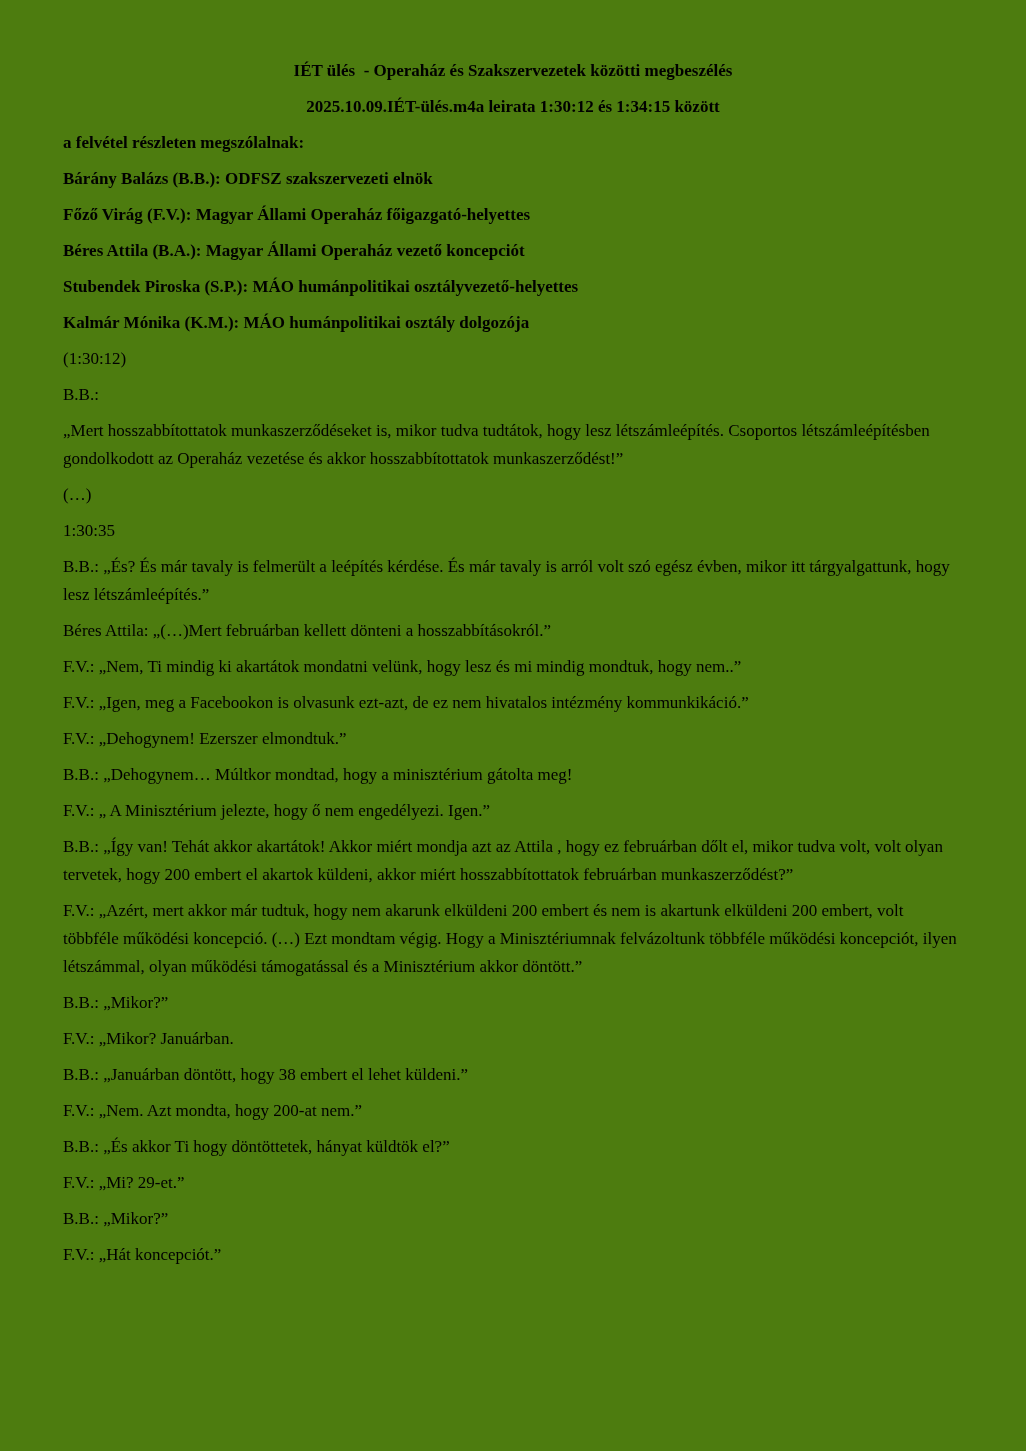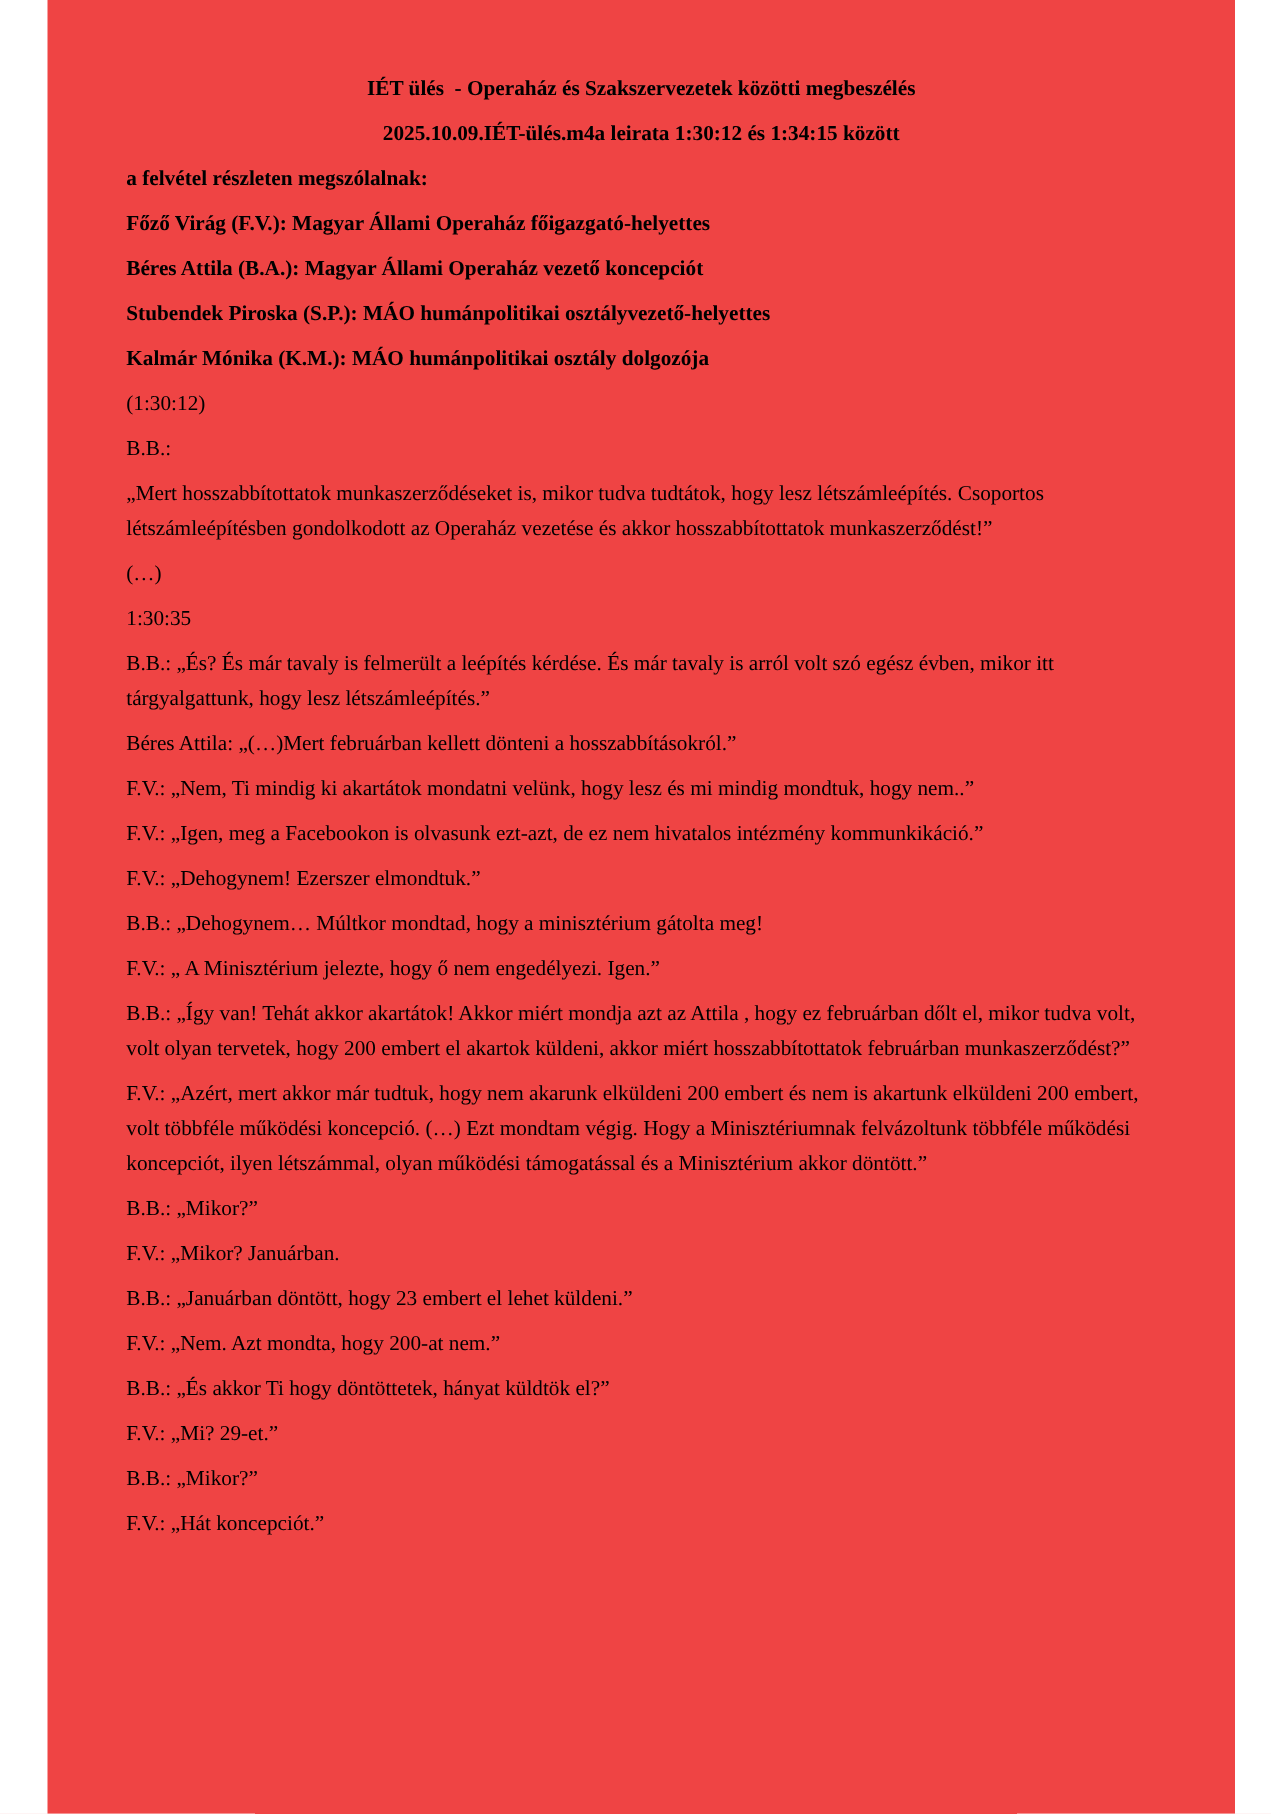--- a/index.html
+++ b/index.html
@@ -3,24 +3,24 @@
 <meta charset="utf-8">
 <title>IÉT ülés leirat</title>
 <style>
   html, body {
     margin: 0;
     padding: 0;
     background: #ffffff;
   }
   .page {
     position: relative;
-    width: 950px;
+    width: 1026px;
     min-height: 1451px;
     margin: 0 auto;
-    background: #ef4444;
+    background: #4d7c0f;
     box-sizing: border-box;
     padding: 57px 63px 40px 63px;
     color: #000000;
     font-family: "Liberation Serif", "DejaVu Serif", serif;
   }
   .page p {
     font-size: 17px;
     line-height: 28px;
     margin: 0 0 8px 0;
     white-space: pre-wrap;
@@ -32,20 +32,21 @@
 </head>
 <body>
 
 <div class="page">
 
   <p class="bold center">IÉT ülés  - Operaház és Szakszervezetek közötti megbeszélés</p>
   <p class="bold center">2025.10.09.IÉT-ülés.m4a leirata 1:30:12 és 1:34:15 között</p>
 
   <p class="bold">a felvétel részleten megszólalnak:</p>
 
+  <p class="bold">Bárány Balázs (B.B.): ODFSZ szakszervezeti elnök</p>
   <p class="bold">Főző Virág (F.V.): Magyar Állami Operaház főigazgató-helyettes</p>
   <p class="bold">Béres Attila (B.A.): Magyar Állami Operaház vezető koncepciót</p>
   <p class="bold">Stubendek Piroska (S.P.): MÁO humánpolitikai osztályvezető-helyettes</p>
   <p class="bold">Kalmár Mónika (K.M.): MÁO humánpolitikai osztály dolgozója</p>
 
   <p>(1:30:12)</p>
   <p>B.B.:</p>
   <p>„Mert hosszabbítottatok munkaszerződéseket is, mikor tudva tudtátok, hogy lesz létszámleépítés. Csoportos létszámleépítésben gondolkodott az Operaház vezetése és akkor hosszabbítottatok munkaszerződést!”</p>
   <p>(…)</p>
   <p>1:30:35</p>
@@ -53,20 +54,20 @@
   <p>Béres Attila: „(…)Mert februárban kellett dönteni a hosszabbításokról.”</p>
   <p>F.V.: „Nem, Ti mindig ki akartátok mondatni velünk, hogy lesz és mi mindig mondtuk, hogy nem..”</p>
   <p>F.V.: „Igen, meg a Facebookon is olvasunk ezt-azt, de ez nem hivatalos intézmény kommunkikáció.”</p>
   <p>F.V.: „Dehogynem! Ezerszer elmondtuk.”</p>
   <p>B.B.: „Dehogynem… Múltkor mondtad, hogy a minisztérium gátolta meg!</p>
   <p>F.V.: „ A Minisztérium jelezte, hogy ő nem engedélyezi. Igen.”</p>
   <p>B.B.: „Így van! Tehát akkor akartátok! Akkor miért mondja azt az Attila , hogy ez februárban dőlt el, mikor tudva volt, volt olyan tervetek, hogy 200 embert el akartok küldeni, akkor miért hosszabbítottatok februárban munkaszerződést?”</p>
   <p>F.V.: „Azért, mert akkor már tudtuk, hogy nem akarunk elküldeni 200 embert és nem is akartunk elküldeni 200 embert, volt többféle működési koncepció. (…) Ezt mondtam végig. Hogy a Minisztériumnak felvázoltunk többféle működési koncepciót, ilyen létszámmal, olyan működési támogatással és a Minisztérium akkor döntött.”</p>
   <p>B.B.: „Mikor?”</p>
   <p>F.V.: „Mikor? Januárban.</p>
-  <p>B.B.: „Januárban döntött, hogy 23 embert el lehet küldeni.”</p>
+  <p>B.B.: „Januárban döntött, hogy 38 embert el lehet küldeni.”</p>
   <p>F.V.: „Nem. Azt mondta, hogy 200-at nem.”</p>
   <p>B.B.: „És akkor Ti hogy döntöttetek, hányat küldtök el?”</p>
   <p>F.V.: „Mi? 29-et.”</p>
   <p>B.B.: „Mikor?”</p>
   <p>F.V.: „Hát koncepciót.”</p>
 
 </div>
 
 </body></html>

